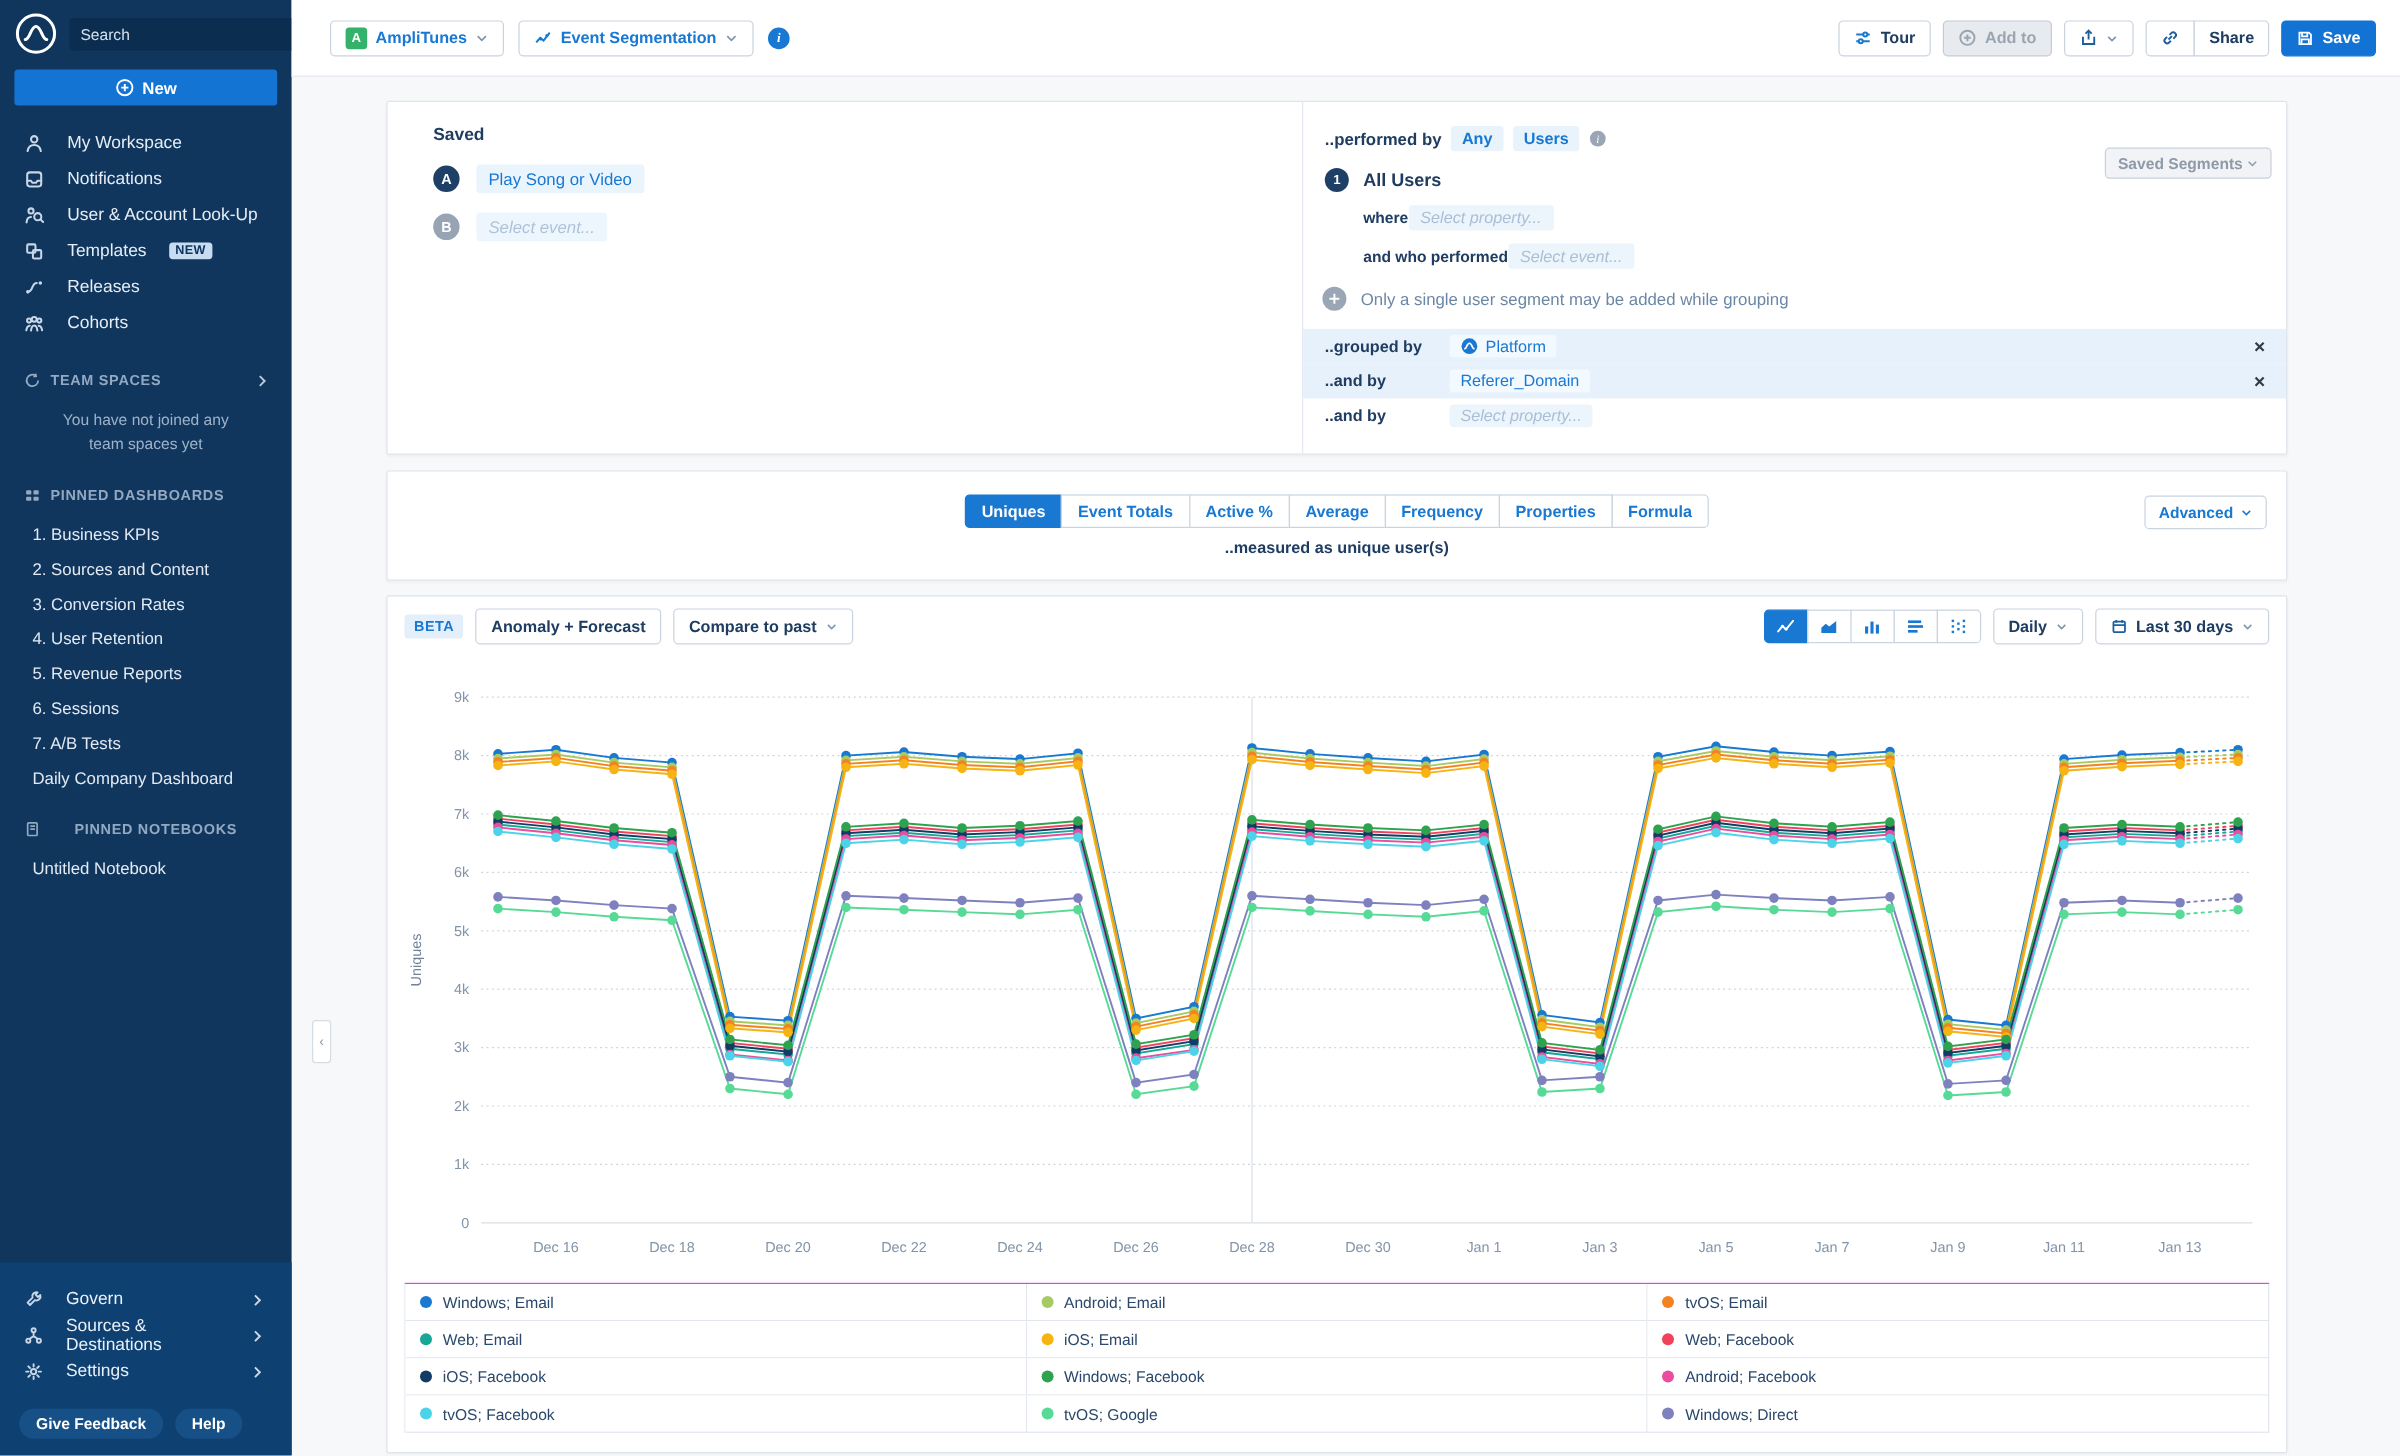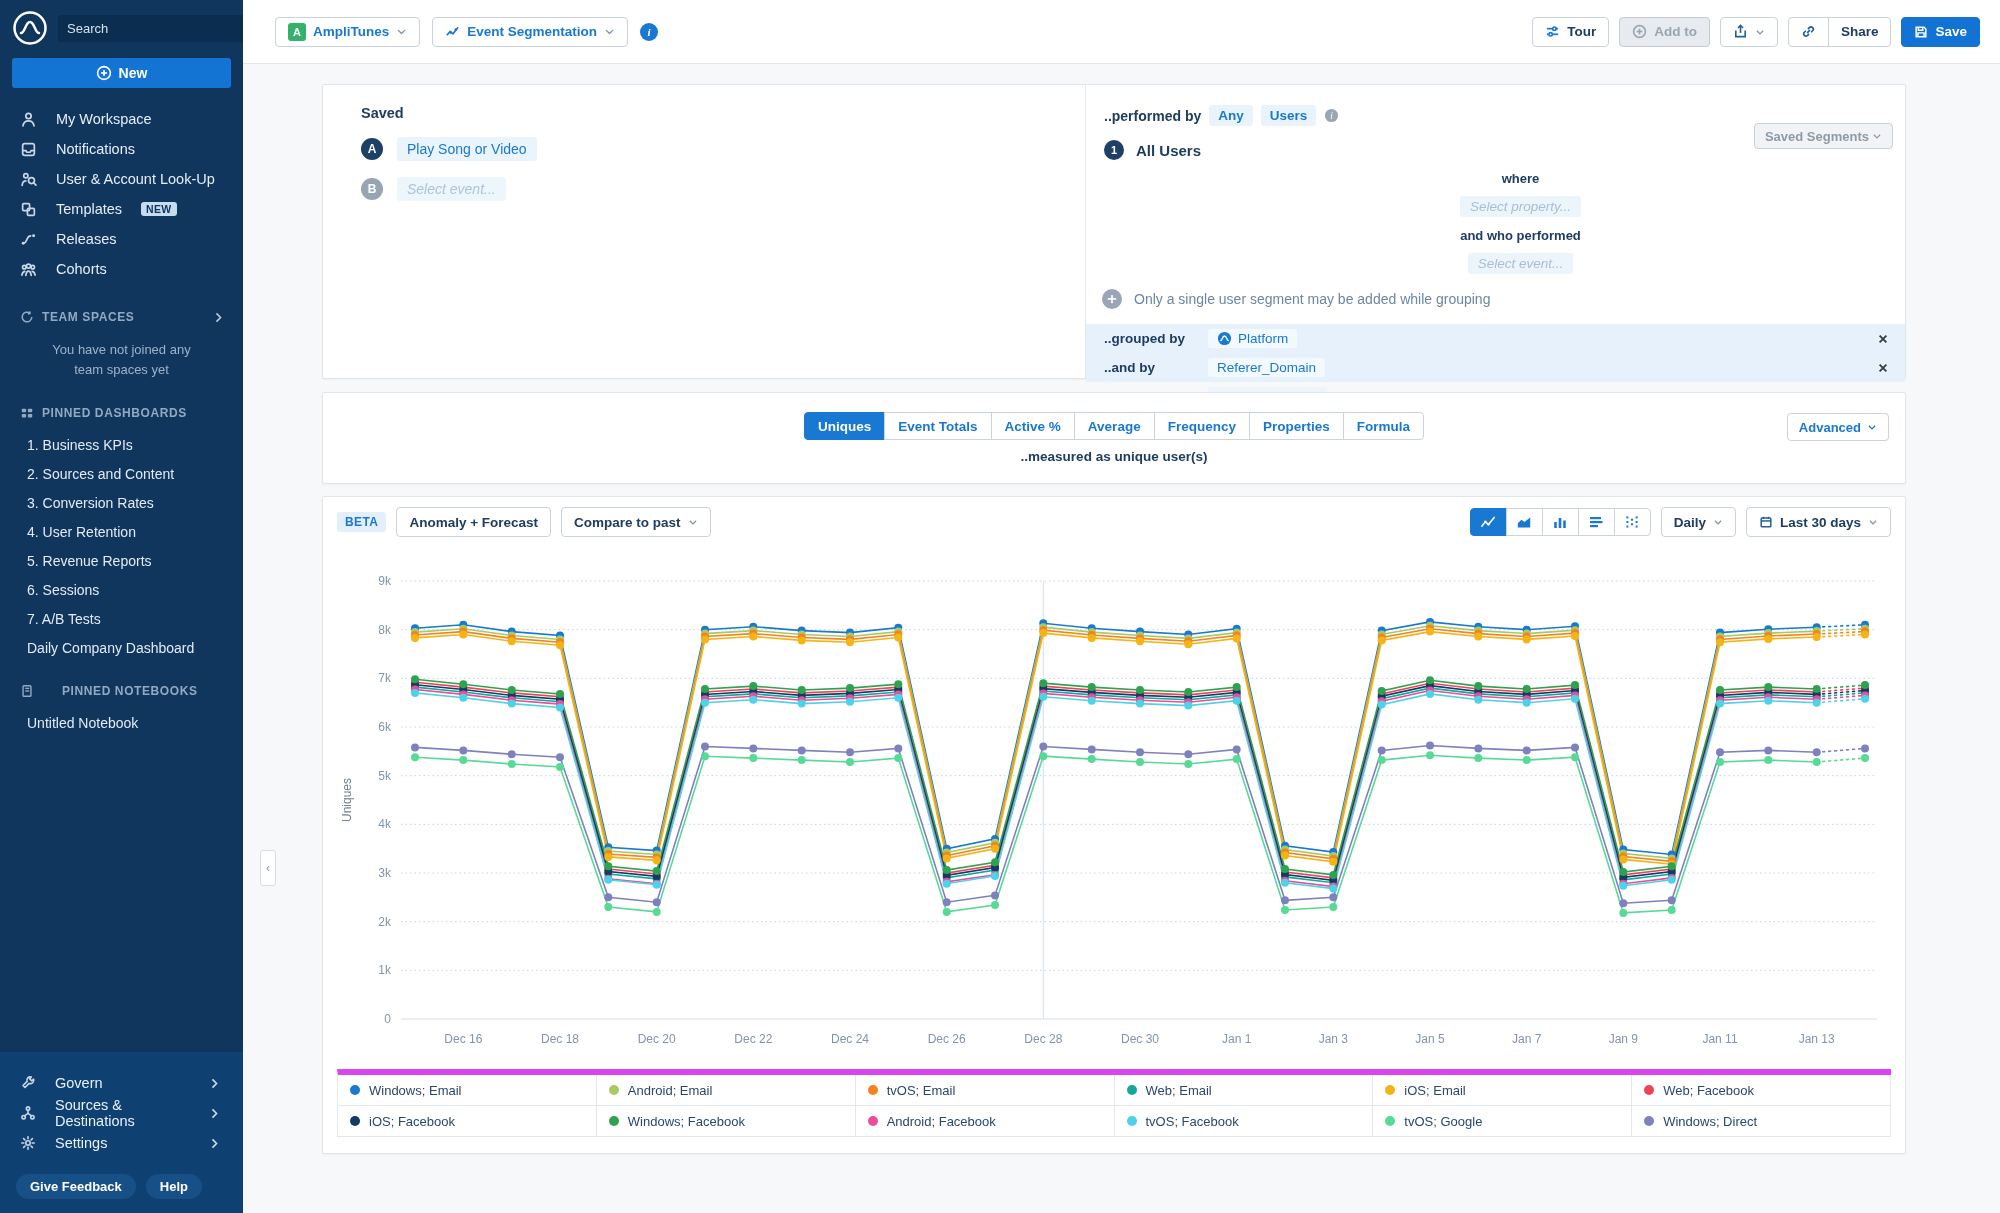--- a/index.html
+++ b/index.html
@@ -62,21 +62,21 @@
   .chip.placeholder { background:#eef6fd; color:#aec3d9; font-style:italic; }
   .q-right { flex:1; border-left:1px solid #e3e8ee; position:relative; padding-top:20px; }
   .pb-row { display:flex; align-items:center; gap:8px; padding-left:18px; }
   .pb-label { font-size:14px; font-weight:bold; color:#1f3c61; }
   .chip-sm { background:#e9f3fc; color:#1878d2; font-size:13.5px; font-weight:bold; padding:3px 9px; border-radius:3px; cursor:pointer; }
   .info-gray { color:#9aa6b4; }
   .btn-saved { position:absolute; right:12px; top:14px; height:26px; display:inline-flex; align-items:center; gap:3px; background:#f1f3f6; border:1px solid #c8d1db; border-radius:4px; color:#8e9aa8; font-size:13px; font-weight:bold; padding:0 10px; cursor:default; font-family:inherit;margin-top:24px; }
   .seg-row { display:flex; align-items:center; gap:12px; padding-left:18px; margin-top:14px; }
   .num-circle { width:20px; height:20px; border-radius:50%; background:#1e3f66; color:#fff; font-size:11px; font-weight:bold; display:flex; align-items:center; justify-content:center; }
   .seg-name { font-size:15px; font-weight:bold; color:#1f3c61; }
-  .cond-row { display:flex; align-items:center; gap:10px; padding-left:50px; margin-top:11px;flex-direction:column; }
+  .cond-row { display:flex; align-items:center; padding-left:50px; margin-top:11px; }
   .cond-label { font-size:13px; font-weight:bold; color:#1f3c61; }
   .chip-ph { background:#edf5fc; color:#a9bed6; font-style:italic; font-size:13.5px; padding:3px 10px; border-radius:3px; cursor:pointer; }
   .add-row { display:flex; align-items:center; gap:12px; padding-left:16px; margin-top:15px; }
   .plus-circle { width:20px; height:20px; border-radius:50%; background:#9aa6b6; color:#fff; display:flex; align-items:center; justify-content:center; cursor:pointer; }
   .add-note { font-size:14px; color:#6a87a6; }
   .group-rows { margin-top:15px; }
   .group-row { height:29px; display:flex; align-items:center; padding:0 16px 0 18px; }
   .group-row.active { background:#e7f1fb; }
   .group-label { font-size:13.5px; font-weight:bold; color:#1f3c61; width:104px; }
   .gchip { display:inline-flex; align-items:center; gap:6px; background:#f2f9ff; color:#1878d2; font-size:13.5px; padding:2px 9px; border-radius:3px; cursor:pointer; }
@@ -97,21 +97,21 @@
   .ccard { margin-top:12px; padding:10px 14px 16px 14px; position:relative; }
   .chart-controls { display:flex; align-items:center; gap:10px; }
   .beta { background:#e3f0fb; color:#1878d2; font-size:12px; font-weight:bold; padding:3px 8px; border-radius:3px; letter-spacing:.4px; }
   .ctr-right { margin-left:auto; display:flex; align-items:center; gap:10px; }
   .icon-group { display:flex; }
   .icon-btn { width:37px; height:28px; display:flex; align-items:center; justify-content:center; border:1px solid #c9d4e0; background:#fff; color:#1878d2; margin-left:-1px; cursor:pointer; }
   .icon-btn:first-child { border-radius:4px 0 0 4px; margin-left:0; }
   .icon-btn:last-child { border-radius:0 4px 4px 0; }
   .icon-btn.active { background:#1878d2; border-color:#1878d2; color:#fff; }
   .chart-wrap { margin-top:4px; }
-  .legend { margin-top:8px; display:grid; grid-template-columns:repeat(6,1fr); border-top:6px solid #d946ef; border-left:1px solid #e2e7ee; }
+  .legend { margin-top:8px; display:grid; grid-template-columns:repeat(3,1fr); border-top:1px solid #d946ef; border-left:1px solid #e2e7ee; }
   .legend-cell { height:31px; display:flex; align-items:center; gap:9px; padding-left:12px; border-right:1px solid #e2e7ee; border-bottom:1px solid #e2e7ee; font-size:13px; color:#29486b; cursor:pointer; background:#fff; }
   .legend-dot { width:10px; height:10px; border-radius:50%; flex:0 0 10px; }
   .collapse-handle { position:absolute; left:17px; top:786px; width:16px; height:36px; background:#fff; border:1px solid #d5dce4; border-radius:3px; display:flex; align-items:center; justify-content:center; color:#8a98a8; font-size:12px; cursor:pointer; }
 </style>
 </head>
 <body>
 
 <div class="sidebar">
   <div class="sb-main">
     <div class="sb-toprow">

